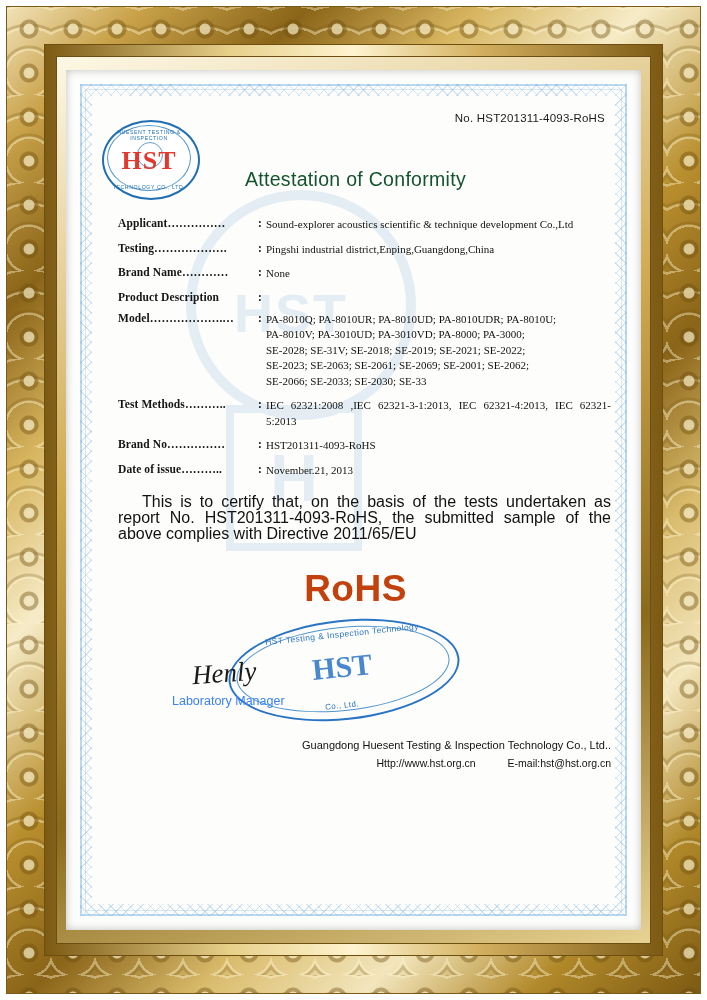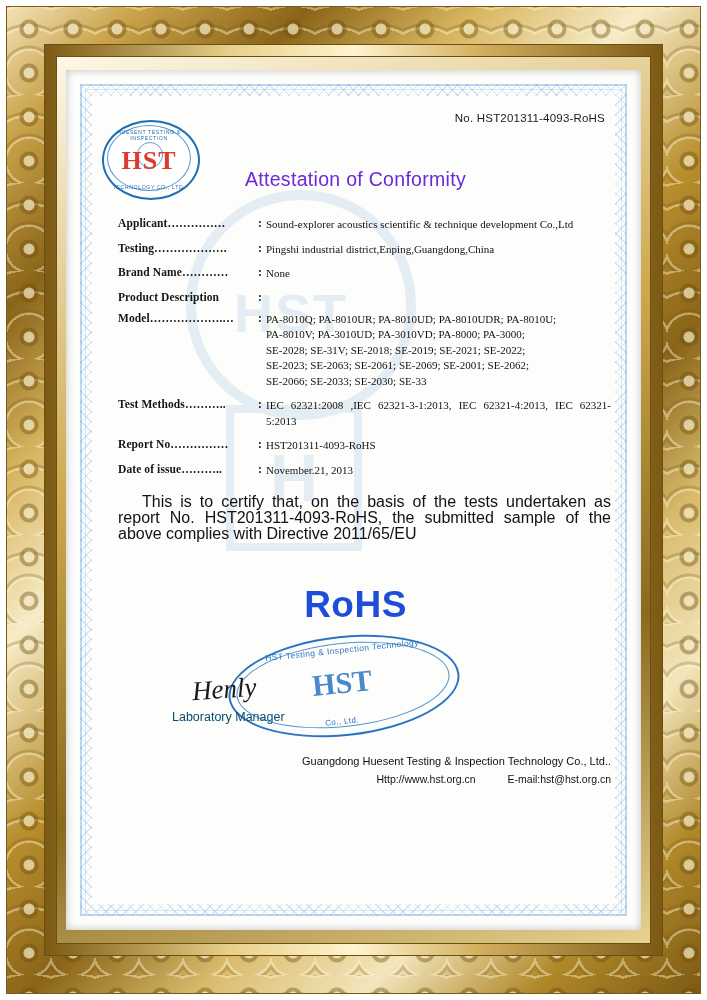--- a/index.html
+++ b/index.html
@@ -212,21 +212,21 @@
     width: 24px; height: 24px;
     border: 1px solid #3c86c4;
     border-radius: 50%;
     opacity: 0.8;
   }
 
   .title {
     text-align: center;
     font-family: "Liberation Sans", sans-serif;
     font-size: 19.5px;
-    color: #6d28d9;
+    color: #14532d;
     margin-top: 44px;
     letter-spacing: 0.3px;
   }
 
   .fields {
     margin-top: 26px;
     margin-left: 18px;
     font-size: 11.5px;
     color: #111111;
   }
@@ -267,25 +267,25 @@
     margin-right: 0;
     font-size: 16px;
     line-height: 16px;
     color: #111111;
     text-align: justify;
     text-indent: 24px;
   }
 
   .rohs {
     text-align: center;
-    margin-top: 42px;
+    margin-top: 26px;
     font-family: "Liberation Sans", sans-serif;
     font-size: 37px;
     font-weight: bold;
-    color: #1d4ed8;
+    color: #c2410c;
     letter-spacing: 0.5px;
   }
 
   
   .sign-block {
     position: relative;
     height: 108px;
     margin-top: 10px;
   }
   .stamp {
@@ -348,21 +348,21 @@
     font-style: italic;
     font-size: 27px;
     color: #1a1a1a;
     transform: rotate(-4deg);
   }
   .sign-title {
     position: absolute;
     left: 72px;
     top: 74px;
     font-size: 12.5px;
-    color: #0c4a6e;
+    color: #3b82f6;
   }
 
   .footer {
     text-align: right;
     font-size: 11px;
     color: #111111;
     margin-top: 8px;
     line-height: 18px;
   }
   .footer-line2 { font-size: 10.5px; }
@@ -443,21 +443,21 @@
           </div>
         </div>
 
         <div class="field-row">
           <div class="field-label">Test Methods………..</div>
           <div class="field-colon">:</div>
           <div class="field-value">IEC 62321:2008 ,IEC 62321-3-1:2013, IEC 62321-4:2013, IEC 62321-5:2013</div>
         </div>
 
         <div class="field-row">
-          <div class="field-label">Report No……………</div>
+          <div class="field-label">Brand No……………</div>
           <div class="field-colon">:</div>
           <div class="field-value">HST201311-4093-RoHS</div>
         </div>
 
         <div class="field-row">
           <div class="field-label">Date of issue………..</div>
           <div class="field-colon">:</div>
           <div class="field-value">November.21, 2013</div>
         </div>
 

